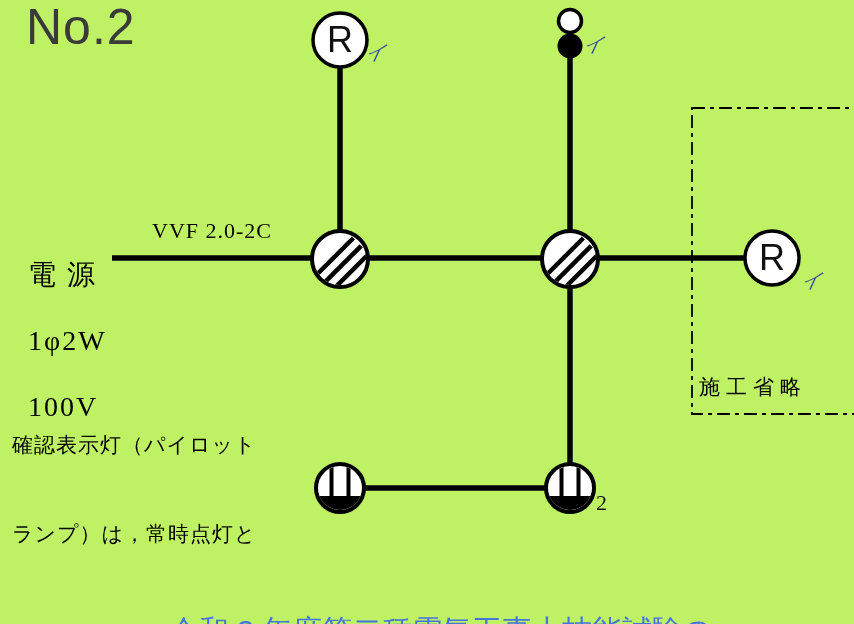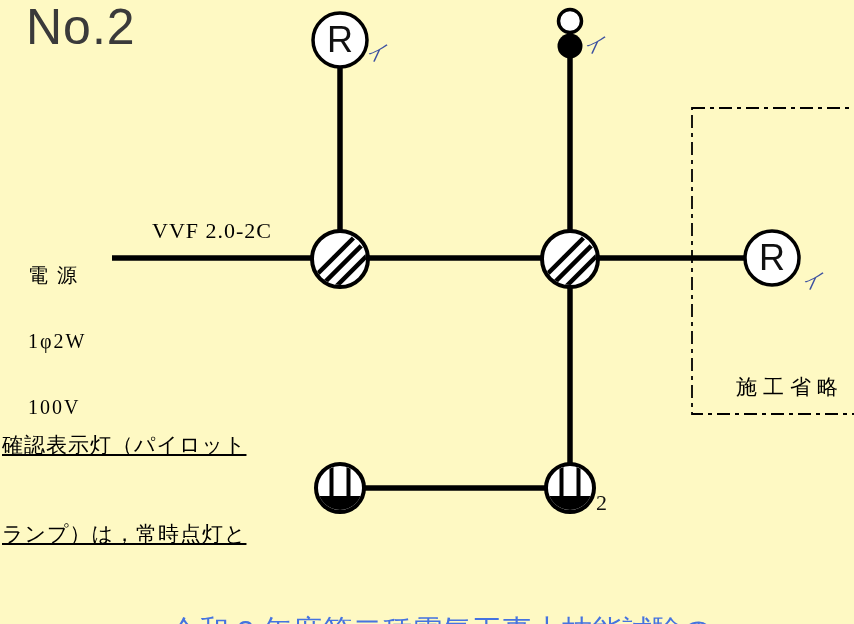--- a/index.html
+++ b/index.html
@@ -1,31 +1,31 @@
 <!DOCTYPE html>
 <html><head>
 <meta charset="utf-8">
 <style>
   html,body{margin:0;padding:0;background:#fff;}
-  .stage{position:relative;width:854px;height:624px;background:#fef9c3;overflow:hidden;
+  .stage{position:relative;width:854px;height:624px;background:#bef264;overflow:hidden;
          font-family:"Liberation Serif","DejaVu Serif",serif;color:#000;}
   .stage svg{position:absolute;left:0;top:0;}
   .abs{position:absolute;white-space:pre;}
   .t-title{left:26px;top:0px;font-family:"Liberation Sans","DejaVu Sans",sans-serif;
            font-size:50px;line-height:54px;color:#3a3a3a;letter-spacing:1px;}
-  .t-power{left:28px;top:220px;font-size:20px;line-height:22px;letter-spacing:2px;}
+  .t-power{left:28px;top:220px;font-size:28px;line-height:22px;letter-spacing:2px;}
   .t-vvf{left:152px;top:218px;font-size:22px;letter-spacing:1px;}
   .t-rlabel{width:44px;text-align:center;font-family:"Liberation Sans","DejaVu Sans",sans-serif;
             font-size:36px;line-height:36px;color:#111;}
   .t-katakana{font-size:20px;line-height:20px;color:#3d51a0;font-style:italic;
               transform:skewX(-12deg);}
   .t-count{font-size:22px;line-height:22px;color:#111;}
-  .t-omission{left:699px;top:373px;font-size:21px;letter-spacing:6px;margin-left:37px;}
+  .t-omission{left:699px;top:373px;font-size:21px;letter-spacing:6px;}
   .t-notes{left:2px;top:372px;font-size:21px;line-height:29.5px;letter-spacing:1px;}
-  .t-notes .indent{text-decoration:underline;}
+  .t-notes .indent{margin-left:10px;}
   .t-caption{left:14px;top:538px;width:854px;text-align:center;
              font-family:"Liberation Sans","DejaVu Sans",sans-serif;
              font-size:30px;line-height:37px;color:#4573e0;}
 </style>
 </head>
 <body>
 
 <div class="stage">
 
   <svg width="854" height="624" viewBox="0 0 854 624">

